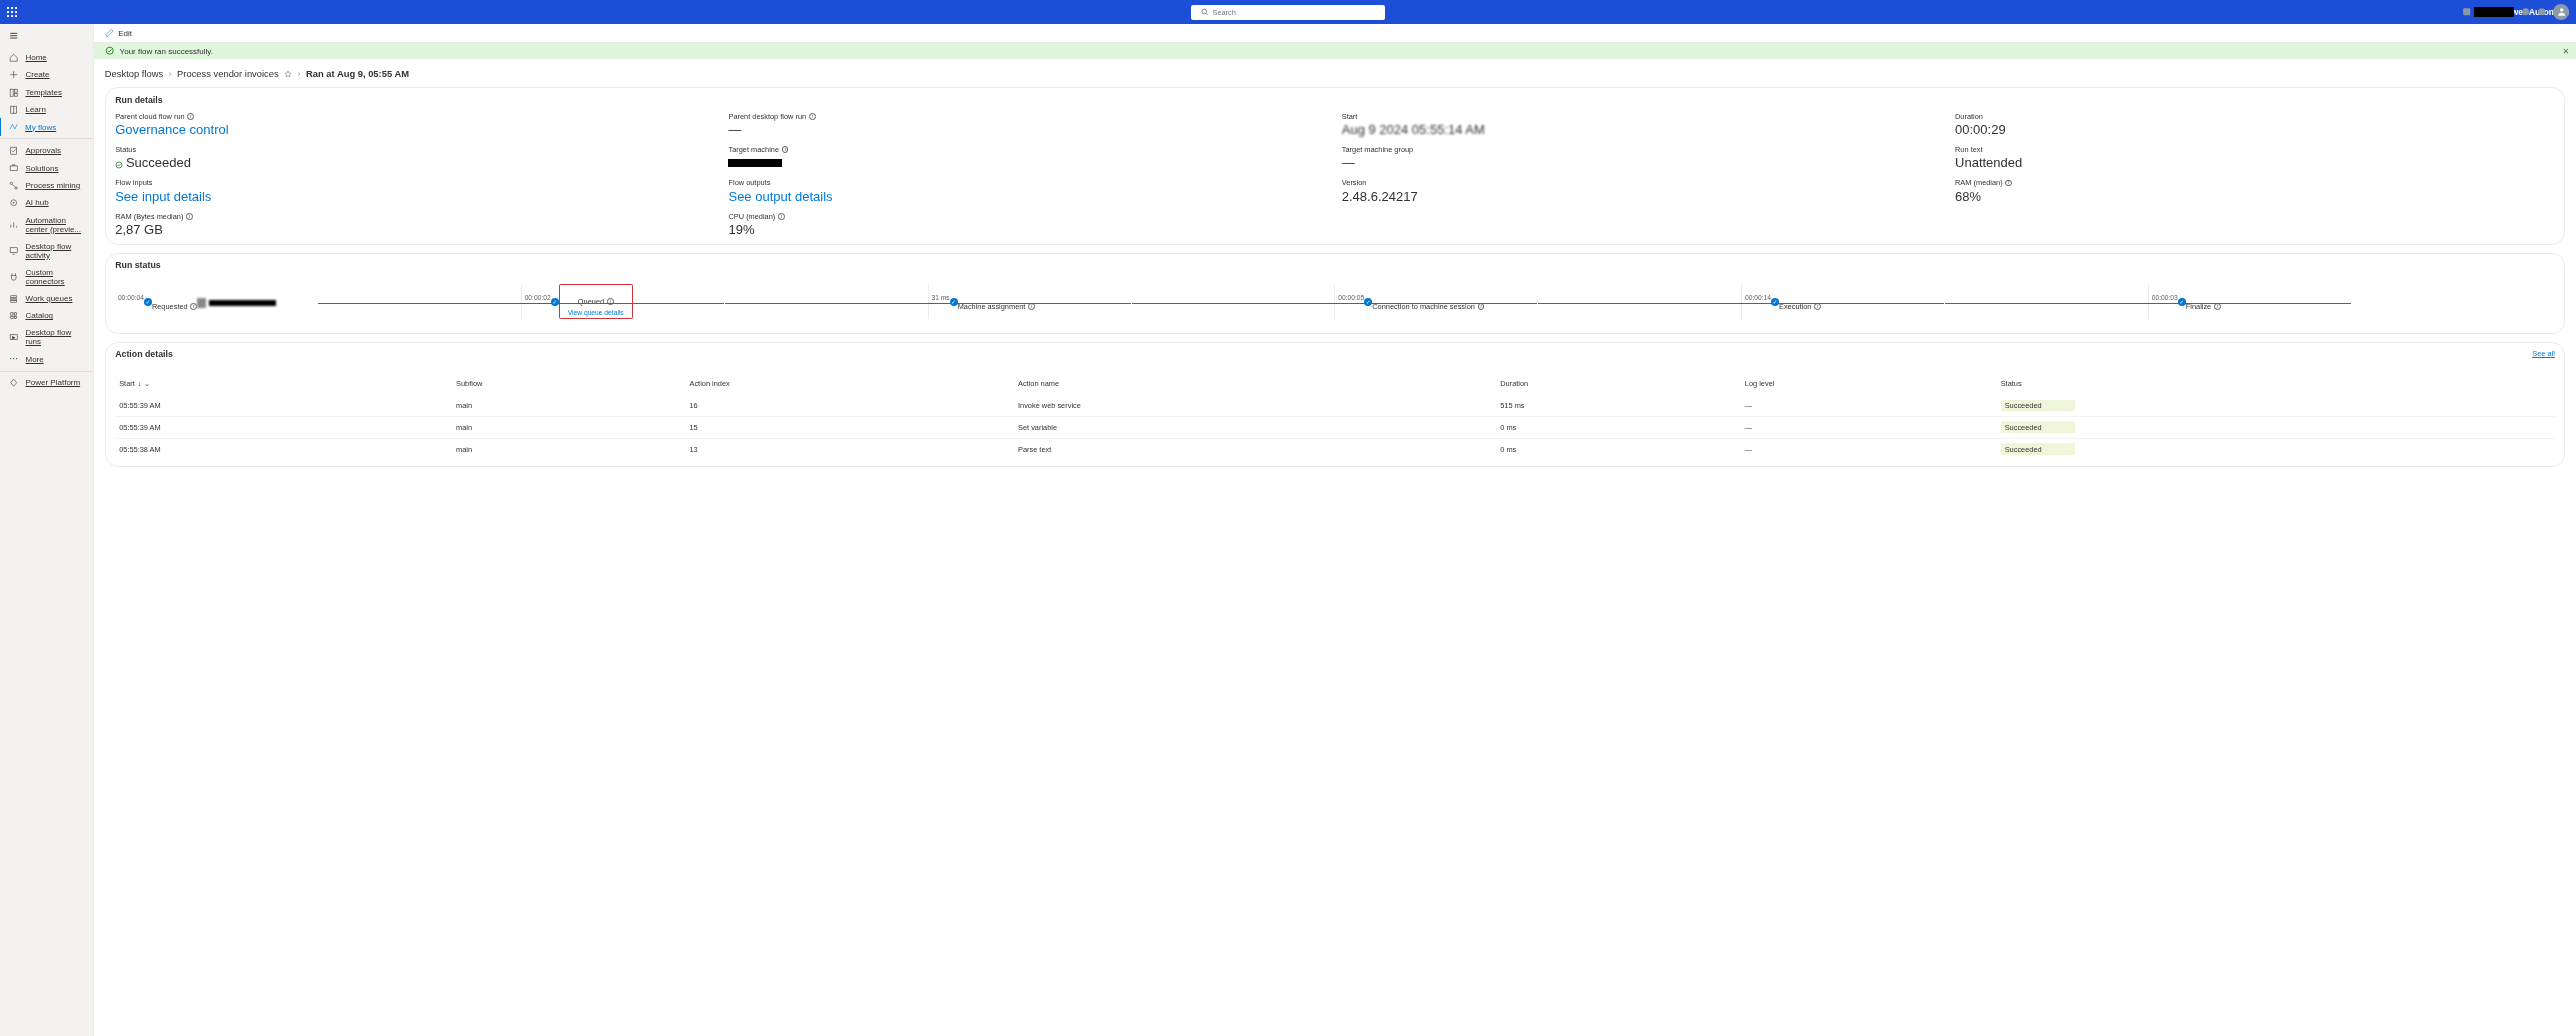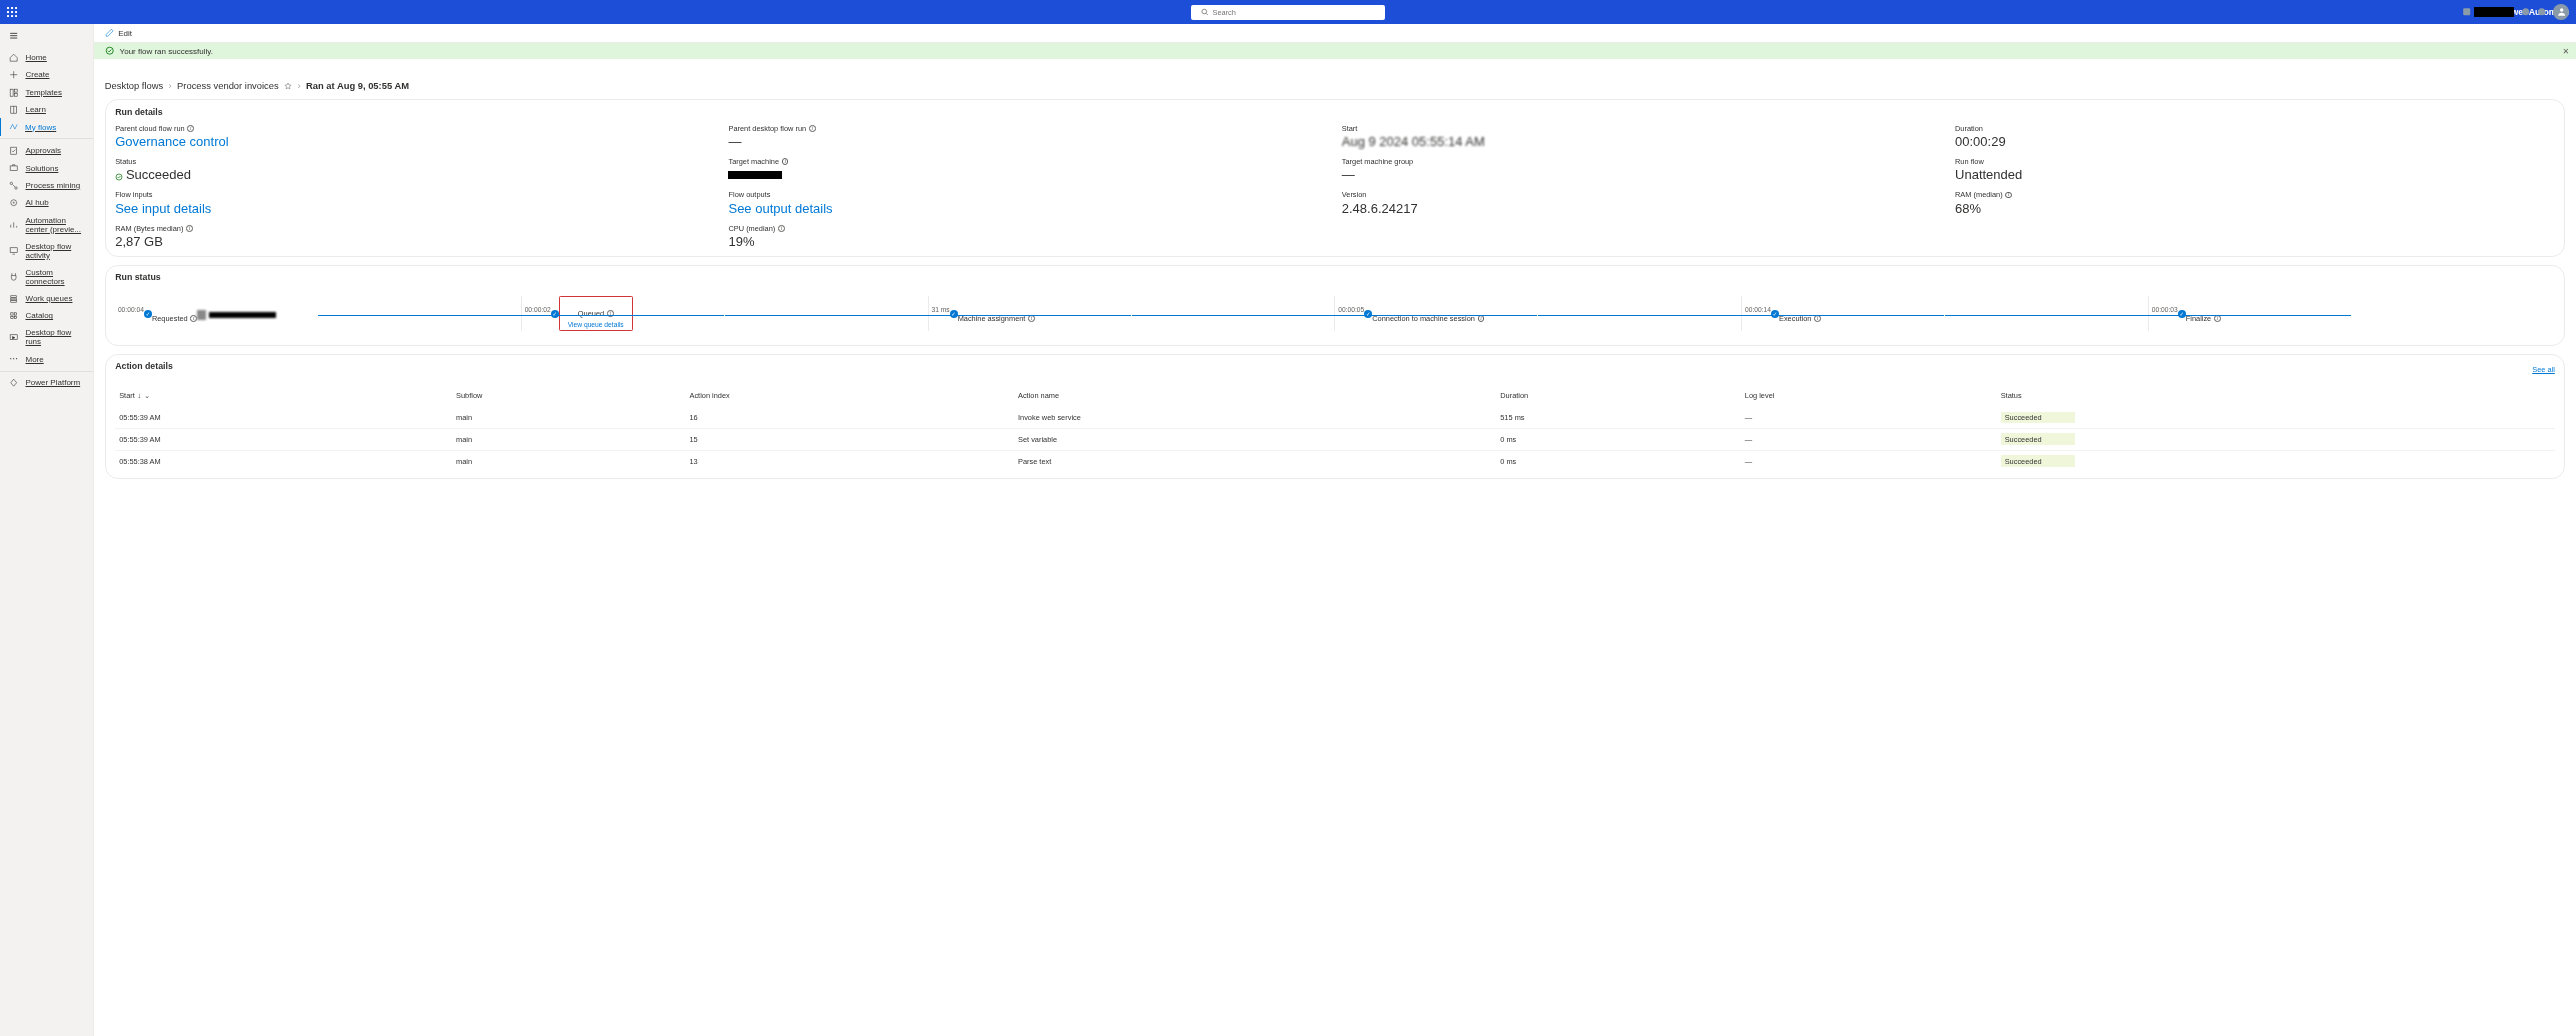--- a/index.html
+++ b/index.html
@@ -26,21 +26,21 @@
 .sidebar li svg { width:9.4px; height:9.4px; flex-shrink:0; }
 .sidebar hr { border:none; border-top:0.7px solid #e1dfdd; margin: 2.7px 0; }
 
 .main { flex:1; background:#fff; overflow:auto; }
 
 
 .editbar { height:19px; display:flex; align-items:center; padding:0 10.8px; border-bottom:0.7px solid #edebe9; }
 .editbar svg { width:9.4px; height:9.4px; margin-right:4px; color:#0078d4; }
 
 
-.banner { background:#dff6dd; height:16px; display:flex; align-items:center; padding:0 10.8px; margin:0 0 12px 0; position:relative; }
+.banner { background:#dff6dd; height:16px; display:flex; align-items:center; padding:0 10.8px; margin:0 0 0 0; position:relative; }
 .banner svg.check { width:9.4px; height:9.4px; margin-right:5.4px; color:#107c10; }
 .banner .close { position:absolute; right:6.7px; color:#605e5c; cursor:pointer; }
 
 .content { padding: 5.4px 10.8px; }
 
 
 .crumb { display:flex; align-items:center; gap:5.4px; font-size:9.4px; margin: 4px 0 8px 0; }
 .crumb .sep { color:#a19f9d; }
 .crumb .current { font-weight:600; }
 .crumb svg.prem { width:8px; height:8px; }
@@ -68,21 +68,21 @@
 .timeline .step:last-child .line { display:none; }
 .timeline .step .name { margin-top:9.4px; font-size:7.4px; display:flex; align-items:center; gap:2.7px; }
 .timeline .step .extra { font-size:6.7px; margin-top:2.7px; }
 .timeline .step .extra.link { color:#0078d4; cursor:pointer; }
 .timeline .step .extra.blur { filter:blur(1.3px); display:flex; align-items:center; gap:2.7px; }
 .timeline .step .extra.blur .sq { width:9.4px; height:9.4px; background:#888; }
 .timeline .step .extra.blur .bar { background:#000; width:67px; height:6.7px; display:inline-block; }
 .timeline .step.highlighted .stagebox { border:0.7px solid #d13438; padding:2.7px 8px; border-radius:1.3px; display:flex; flex-direction:column; align-items:center; }
 
 
-.ad-head { display:flex; align-items:center; justify-content:space-between; }
+.ad-head { display:flex; justify-content:space-between; }
 .ad-head .seeall { color:#0078d4; text-decoration:underline; cursor:pointer; font-size:7.4px; }
 .ad-table { width:100%; border-collapse:collapse; margin-top:8px; font-size:7.4px; }
 .ad-table th { text-align:left; font-weight:400; color:#323130; padding:5.4px 4px; border-bottom:0.7px solid transparent; }
 .ad-table th .sort { display:inline-flex; align-items:center; gap:2.7px; }
 .ad-table td { padding:4.7px 4px; border-top:0.7px solid #f3f2f1; }
 .ad-table td.status-cell span { background:#eff6da; padding:1.3px 4px; display:inline-block; width:74px; }
 
 .info-icon { width:6.7px; height:6.7px; display:inline-block; border:0.7px solid #605e5c; border-radius:50%; position:relative; }
 .info-icon::after { content:"i"; position:absolute; top:-1.3px; left:1.7px; font-size:5.4px; color:#605e5c; font-style:italic; font-family:serif; }
 </style>
@@ -350,21 +350,21 @@
             <div class="val"><span class="redact"></span></div>
           </div>
           <div class="rd-item">
             <div class="lbl">
                 <span>Target machine group</span>
               </div>
             <div class="val">—</div>
           </div>
           <div class="rd-item">
             <div class="lbl">
-                <span>Run flow</span>
+                <span>Run text</span>
               </div>
             <div class="val">Unattended</div>
           </div>
 
           <div class="rd-item">
             <div class="lbl">
                 <span>Flow inputs</span>
               </div>
             <div class="val link">See input details</div>
           </div>

